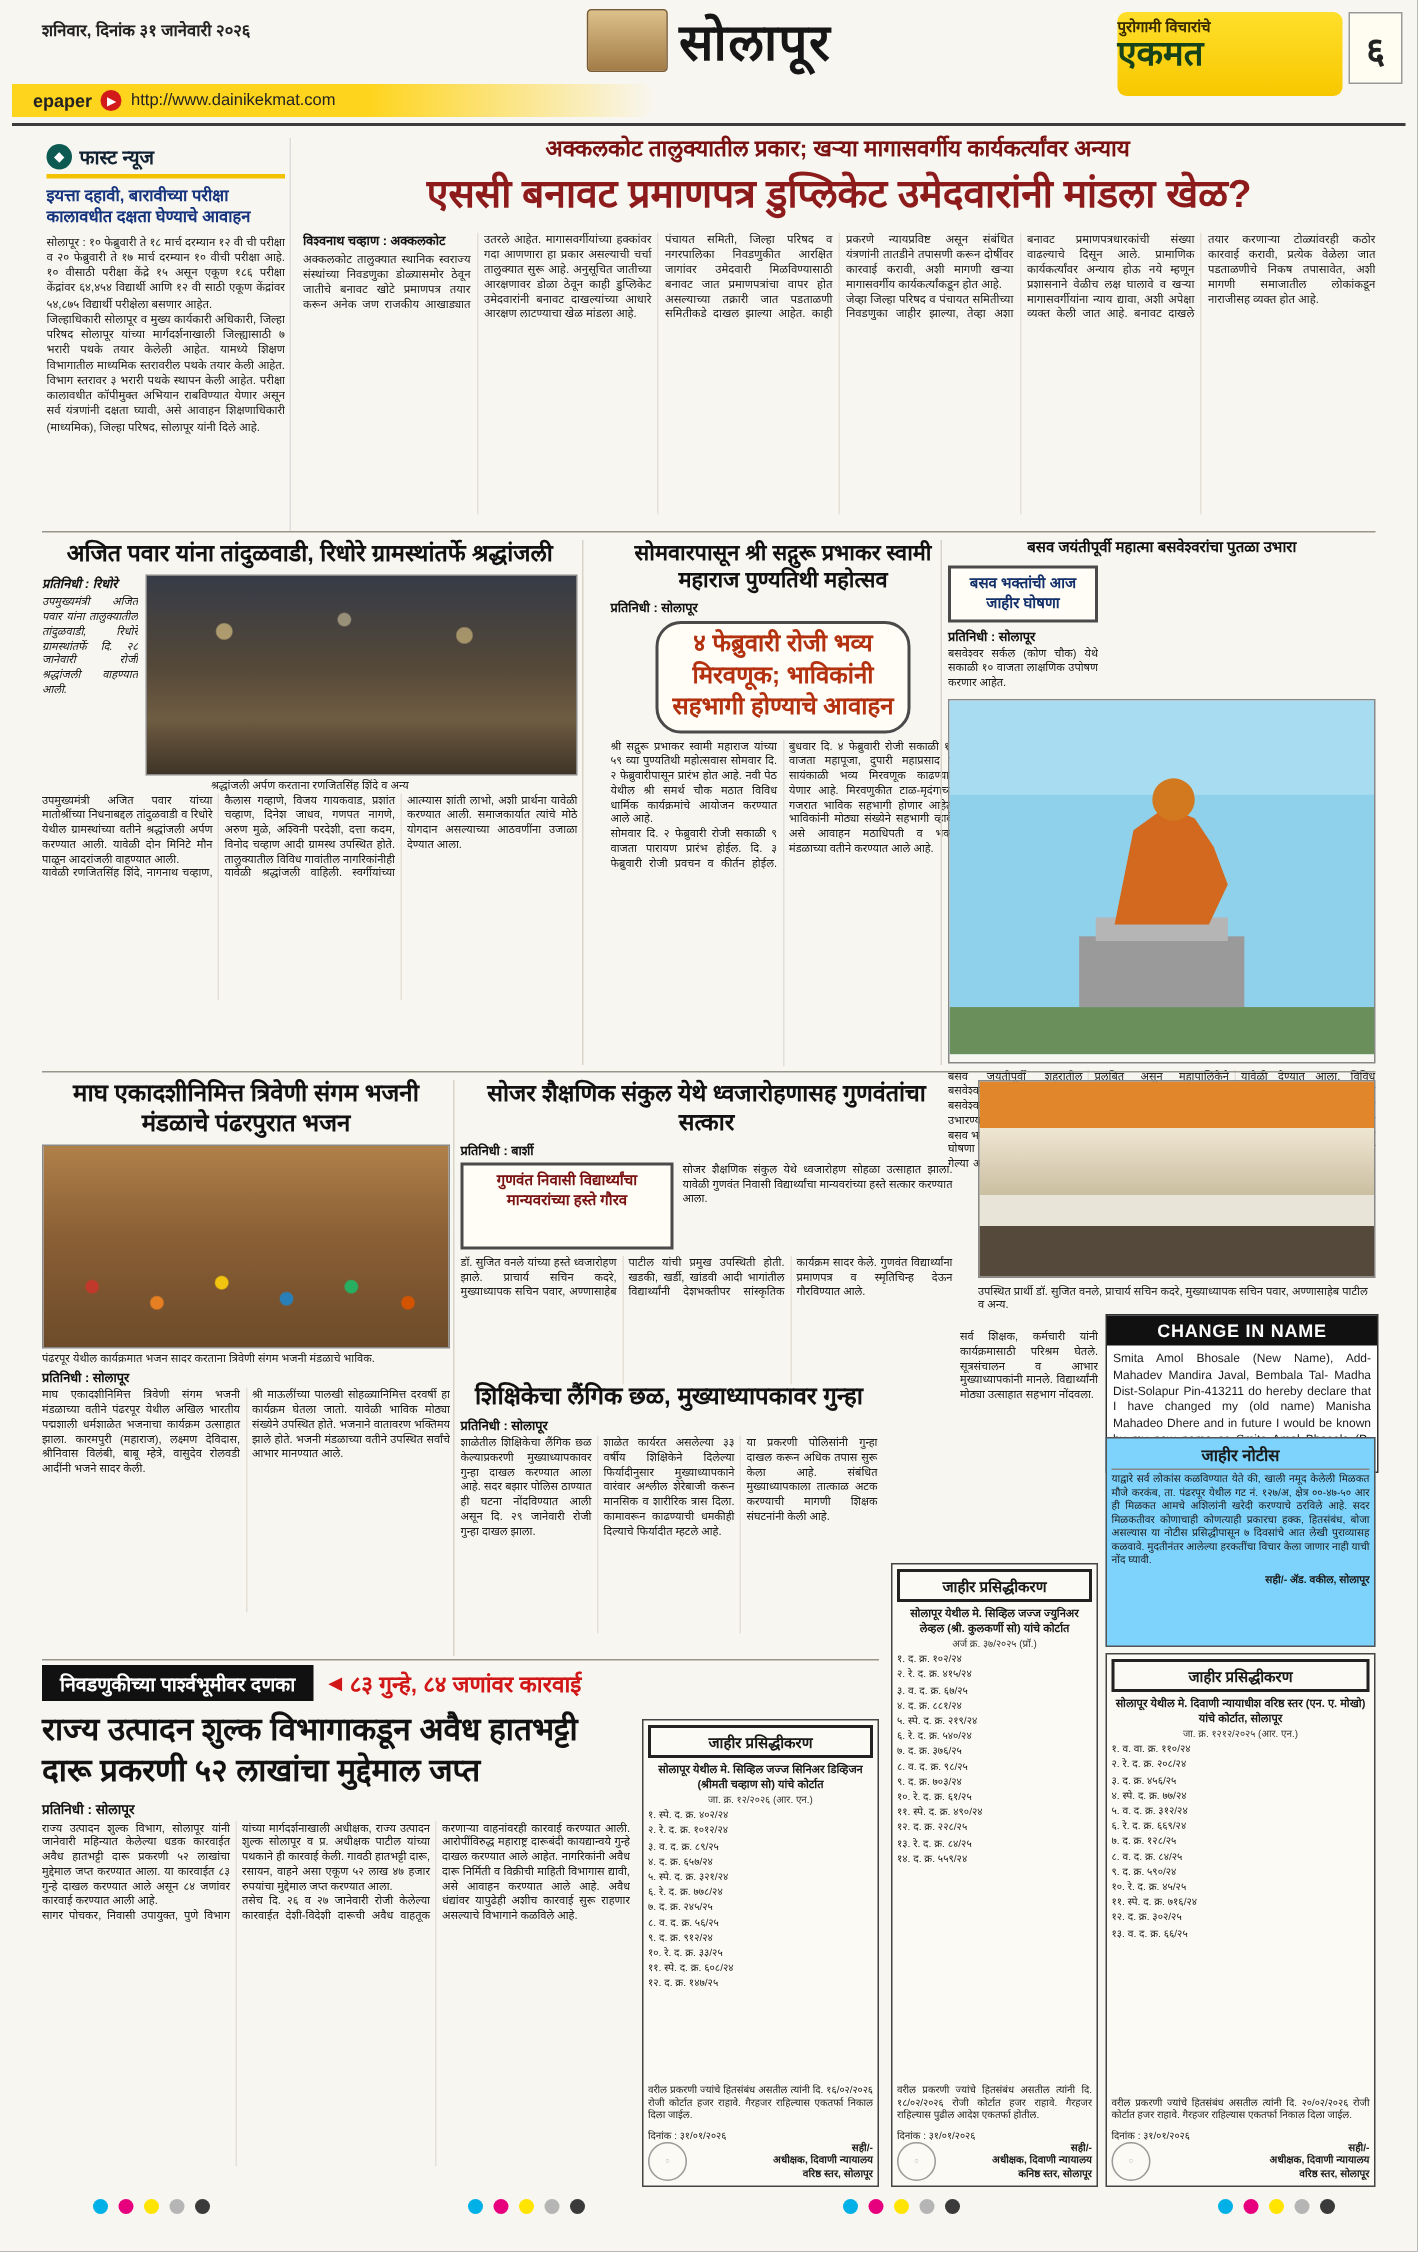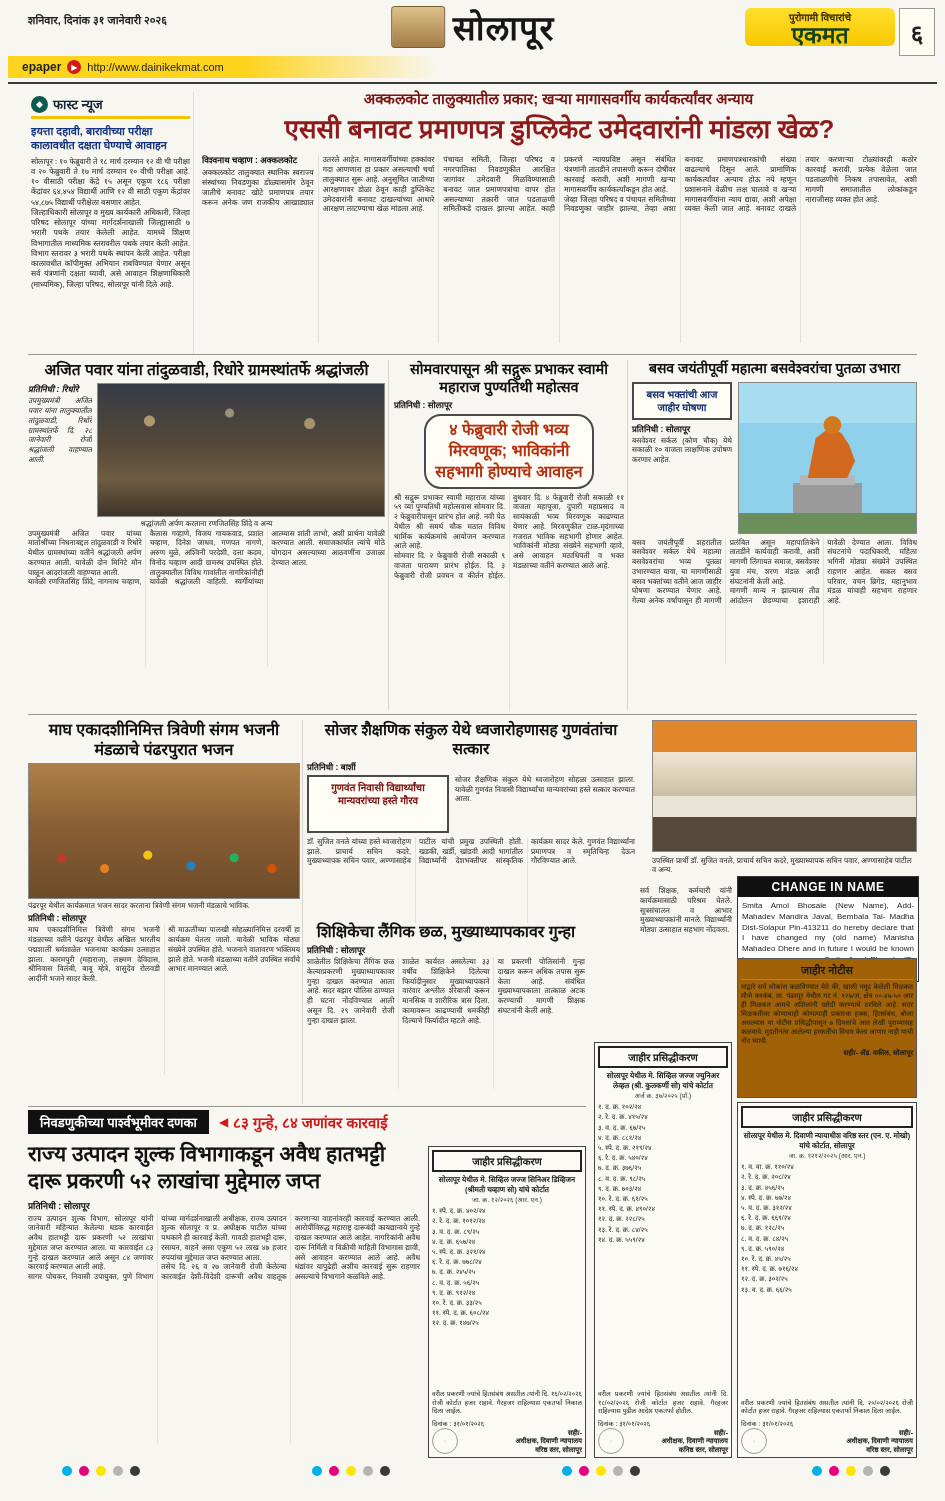--- a/index.html
+++ b/index.html
@@ -11,21 +11,21 @@
   .abs{position:absolute;}
   .pre{white-space:pre-line;}
   .just{text-align:justify;}
   .hidden-ov{overflow:hidden;}
 
   
   .date-line{left:28px;top:12px;font-size:11px;font-weight:bold;color:#222;}
   .masthead{left:50%;top:4px;transform:translateX(-50%);display:flex;align-items:center;gap:8px;}
   .masthead-logo{width:52px;height:40px;background:linear-gradient(180deg,#dcc08a,#a37c46);border:1px solid #7a5c33;border-radius:3px;}
   .masthead-title{font-size:34px;font-weight:800;color:#161616;letter-spacing:1px;}
-  .brand-box{right:50px;top:8px;width:150px;height:38px;background:linear-gradient(180deg,#ffdf2b,#f7c800);border-radius:6px;text-align:center;padding-top:2px;box-sizing:border-box;}
+  .brand-box{right:50px;top:8px;width:150px;height:56px;background:linear-gradient(180deg,#ffdf2b,#f7c800);border-radius:6px;text-align:left;padding-top:2px;box-sizing:border-box;}
   .brand-tagline{font-size:10px;font-weight:bold;color:#3a2c00;}
   .brand-name{font-size:23px;font-weight:800;color:#15421a;line-height:1;}
   .page-box{right:10px;top:8px;width:34px;height:46px;border:1px solid #999;background:#fffdf2;display:flex;align-items:center;justify-content:center;font-size:24px;font-weight:800;color:#222;}
   .epaper-strip{left:8px;top:56px;width:430px;height:22px;border-radius:0 11px 11px 0;
     background:linear-gradient(90deg,#ffd41c 0%,#ffd41c 55%,rgba(255,212,28,0) 100%);
     display:flex;align-items:center;gap:6px;padding-left:14px;box-sizing:border-box;}
   .epaper-label{font-size:12px;font-weight:bold;color:#222;}
   .epaper-icon{width:14px;height:14px;border-radius:50%;background:#d21a1a;color:#fff;font-size:8px;display:flex;align-items:center;justify-content:center;}
   .epaper-url{font-size:11px;color:#222;text-decoration:none;}
   .hdr-rule{top:82px;left:8px;width:929px;border-top:2px solid #3c3c3c;}
@@ -62,26 +62,26 @@
   .photo-a{flex:1;height:134px;
     background:
       radial-gradient(circle at 18% 28%, rgba(255,226,150,.55) 0 5px, transparent 6px),
       radial-gradient(circle at 46% 22%, rgba(255,240,190,.45) 0 4px, transparent 5px),
       radial-gradient(circle at 74% 30%, rgba(255,226,150,.5) 0 5px, transparent 6px),
       linear-gradient(180deg,#363b47 0%,#544838 45%,#6f5c42 72%,#3e3427 100%);}
   .cols3{column-count:3;column-gap:8px;column-rule:1px solid #e4e0d7;}
   .cols2{column-count:2;column-gap:8px;column-rule:1px solid #e4e0d7;}
 
   
-  .article-b{left:394px;top:360px;width:230px;height:350px;}
+  .article-b{left:407px;top:360px;width:230px;height:350px;}
   .box-b{margin:4px auto;width:170px;color:#b3310f;font-size:16px;line-height:1.3;border-radius:17px;}
 
   
   .article-c{left:632px;top:360px;width:285px;height:350px;}
-  .c-row{display:flex;gap:6px;margin-top:4px;}
+  .c-row{display:flex;gap:6px;margin-top:4px;flex-direction:column;}
   .c-left{width:100px;}
   .box-c{font-size:10px;color:#15316b;line-height:1.3;margin-bottom:3px;}
   .photo-c{flex:1;height:152px;padding:0;}
 
   
   .article-d{left:28px;top:720px;width:272px;height:384px;}
   .photo-d{width:100%;height:136px;margin-top:3px;
     background:
       radial-gradient(circle at 12% 70%, #c0392b 0 4px, transparent 5px),
       radial-gradient(circle at 28% 78%, #e67e22 0 4px, transparent 5px),
@@ -102,21 +102,21 @@
   .caption-e{left:652px;top:854px;width:265px;}
   .e-cont{left:640px;top:886px;width:92px;height:150px;}
 
   
   .article-f{left:307px;top:922px;width:278px;height:182px;}
 
   
   .change-name{left:737px;top:876px;width:180px;border:1px solid #333;background:#fff;}
   .cn-title{background:#111;color:#fff;font-size:12px;font-weight:800;text-align:center;padding:3px 0;letter-spacing:.5px;}
   .cn-body{font-size:8px;line-height:1.35;padding:4px;}
-  .public-notice{left:737px;top:958px;width:180px;height:140px;border:1px solid #555;padding:3px;box-sizing:border-box;background:#a16207;}
+  .public-notice{left:737px;top:958px;width:180px;height:140px;border:1px solid #555;padding:3px;box-sizing:border-box;background:#7dd3fc;}
   .pn-title{font-size:11px;font-weight:800;text-align:center;border-bottom:1px solid #888;padding-bottom:2px;}
   .pn-body{font-size:6.9px;line-height:1.3;margin-top:3px;}
   .pn-sign{font-size:7px;text-align:right;font-weight:bold;margin-top:2px;}
 
   
   .strip{left:28px;top:1110px;display:flex;align-items:center;gap:10px;}
   .strip-black{background:#111;color:#fff;font-size:13px;font-weight:800;padding:3px 12px;}
   .strip-red{color:#d11717;font-size:15px;font-weight:800;display:flex;align-items:center;gap:5px;}
   .arrow-icon{font-size:12px;color:#d11717;}
 
@@ -216,21 +216,21 @@
     <div class="art-head" style="font-size:14.5px;">सोमवारपासून श्री सद्गुरू प्रभाकर स्वामी महाराज पुण्यतिथी महोत्सव</div>
     <span class="byline" style="margin-top:3px;">प्रतिनिधी : सोलापूर</span>
     <div class="inbox box-b">४ फेब्रुवारी रोजी भव्य मिरवणूक; भाविकांनी सहभागी होण्याचे आवाहन</div>
     <div class="body-s cols2 just pre" style="height:218px;">श्री सद्गुरू प्रभाकर स्वामी महाराज यांच्या ५९ व्या पुण्यतिथी महोत्सवास सोमवार दि. २ फेब्रुवारीपासून प्रारंभ होत आहे. नवी पेठ येथील श्री समर्थ चौक मठात विविध धार्मिक कार्यक्रमांचे आयोजन करण्यात आले आहे.
 सोमवार दि. २ फेब्रुवारी रोजी सकाळी ९ वाजता पारायण प्रारंभ होईल. दि. ३ फेब्रुवारी रोजी प्रवचन व कीर्तन होईल. बुधवार दि. ४ फेब्रुवारी रोजी सकाळी ११ वाजता महापूजा, दुपारी महाप्रसाद व सायंकाळी भव्य मिरवणूक काढण्यात येणार आहे. मिरवणुकीत टाळ-मृदंगाच्या गजरात भाविक सहभागी होणार आहेत. भाविकांनी मोठ्या संख्येने सहभागी व्हावे, असे आवाहन मठाधिपती व भक्त मंडळाच्या वतीने करण्यात आले आहे.</div>
   </div>
 
   <div class="abs vr" style="left:627px;top:360px;height:350px;"></div>
 
   <div class="abs article-c">
-    <div class="art-head" style="font-size:14px;">बसव जयंतीपूर्वी महात्मा बसवेश्वरांचा पुतळा उभारा</div>
+    <div class="art-head" style="font-size:10px;">बसव जयंतीपूर्वी महात्मा बसवेश्वरांचा पुतळा उभारा</div>
     <div class="c-row">
       <div class="c-left">
         <div class="inbox box-c">बसव भक्तांची आज जाहीर घोषणा</div>
         <span class="byline">प्रतिनिधी : सोलापूर</span>
         <span class="body-s just" style="display:block;">बसवेश्वर सर्कल (कोण चौक) येथे सकाळी १० वाजता लाक्षणिक उपोषण करणार आहेत.</span>
       </div>
       <div class="photo photo-c">
         <svg width="100%" height="100%" viewBox="0 0 180 150" preserveAspectRatio="none">
           <rect width="180" height="150" fill="#8fd0ea"></rect>
           <rect y="0" width="180" height="40" fill="#a8dcf0"></rect>

